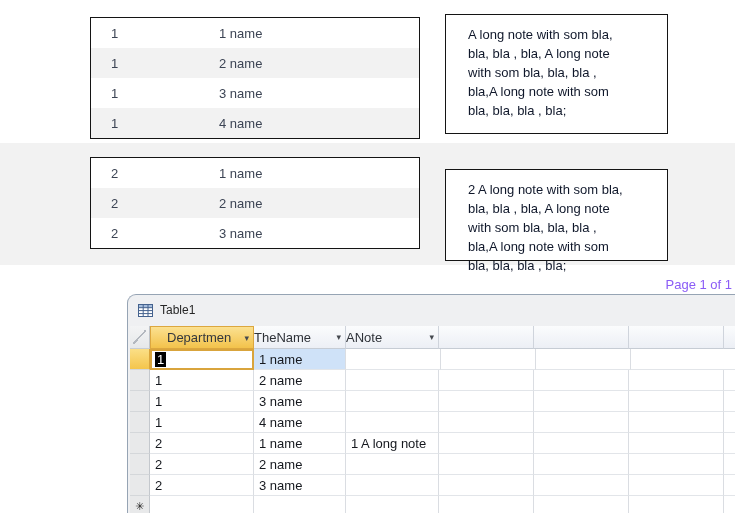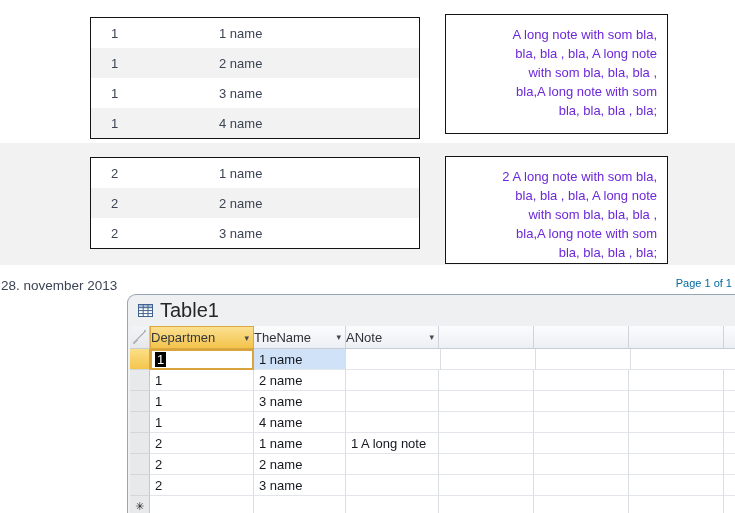--- a/index.html
+++ b/index.html
@@ -12,48 +12,48 @@
 
   .rtable { position:absolute; left:90px; width:330px; border:1px solid #141414; background:#ffffff; }
   .rtable1 { top:17px; }
   .rtable2 { top:157px; }
   .rrow { height:30px; display:flex; align-items:center; font-size:13px; color:#3c4454; }
   .rrow.alt { background:#f2f2f2; }
   .rnum { padding-left:20px; width:128px; }
   .rname { flex:1; }
 
   .notebox { position:absolute; left:445px; width:223px; border:1px solid #141414; background:#ffffff;
-    font-size:13px; line-height:19px; color:#6d28d9; white-space:pre-line;
-    padding:10px 10px 0 22px;text-align:right; }
+    font-size:13px; line-height:19px; color:#0f172a; white-space:pre-line;
+    padding:10px 10px 0 22px; }
   .note1 { top:14px; height:120px; }
-  .note2 { top:156px; height:108px; }
+  .note2 { top:169px; height:92px; }
 
   .footer-date { position:absolute; left:1px; top:278px; font-size:13.5px; color:#3c4454; }
-  .footer-page { position:absolute; right:3px; top:277px; font-size:11px; color:#0369a1; }
+  .footer-page { position:absolute; right:3px; top:277px; font-size:13px; color:#8b5cf6; }
 
   
   .dswin { position:absolute; left:127px; top:294px; width:608px; height:219px;
     background:#eff0f2; border-top:1px solid #96a4b4; border-left:1px solid #96a4b4;
     border-top-left-radius:9px; overflow:hidden; }
   .tabstrip { height:30px; display:flex; align-items:center; gap:7px; padding-left:10px; }
-  .tabtitle { font-size:20px; color:#262626; }
+  .tabtitle { font-size:12px; color:#262626; }
   .grid { position:absolute; left:2px; top:31px; right:0; bottom:0; background:#ffffff;
     display:flex; flex-direction:column; }
 
   .hdr-row { display:flex; height:23px; flex:none; }
   .hdr, .corner { border-right:1px solid #cfd4dc; border-bottom:1px solid #c6ccd4;
     background:linear-gradient(#fbfcfd,#eceff5); position:relative;
     display:flex; align-items:center; justify-content:flex-start;
     font-size:13px; color:#2e3238; }
   .corner { background:linear-gradient(#f3f4f5,#e6e8ea);
     border-right-color:#c0c5cb; }
   .corner .diag { position:absolute; left:3px; top:4px; right:3px; bottom:4px;
     background:linear-gradient(to bottom right, transparent 46%, #b3b8bf 46%, #b3b8bf 55%, transparent 55%); }
   .hdr.amber { background:linear-gradient(#fbe191,#f3c24b); border:1px solid #dca73f;
-    justify-content:flex-start; padding-left:0; color:#33373d; }
+    justify-content:flex-start; padding-left:16px; color:#33373d; }
   .arrow { position:absolute; right:4px; top:50%; transform:translateY(-50%);
     font-size:9px; color:#44484e; }
 
   .w-sel { width:20px; } .w-c1 { width:104px; } .w-c2 { width:92px; }
   .w-c3 { width:93px; } .w-e { width:95px; } .w-fill { flex:1; border-right:none !important; }
 
   .drow { display:flex; height:21px; flex:none; }
   .sel { background:#e8e9ea; border-right:1px solid #c4c8cd; border-bottom:1px solid #d4d7da;
     display:flex; align-items:center; justify-content:center; font-size:10px; color:#33363a; }
   .cell { border-right:1px solid #dadde2; border-bottom:1px solid #e2e5e9;
@@ -111,21 +111,20 @@
       <span class="rname">3 name</span>
     </div>
   </div>
 
   <div class="notebox note2">2 A long note with som bla,
 bla, bla , bla, A long note
 with som bla, bla, bla ,
 bla,A long note with som
 bla, bla, bla , bla;</div>
 
-  <div class="footer-date">28. november 2013</div>
   <div class="footer-page">Page 1 of 1</div>
 
   <div class="dswin">
     <div class="tabstrip">
       <span style="display:inline-flex;">
         <svg width="15" height="13" viewBox="0 0 15 13">
           <rect x="0.5" y="0.5" width="14" height="12" fill="#ffffff" stroke="#44628e"></rect>
           <rect x="0.5" y="0.5" width="14" height="3.2" fill="#a7bedd" stroke="#44628e"></rect>
           <line x1="5.2" y1="0.5" x2="5.2" y2="12.5" stroke="#44628e"></line>
           <line x1="10" y1="0.5" x2="10" y2="12.5" stroke="#44628e"></line>

